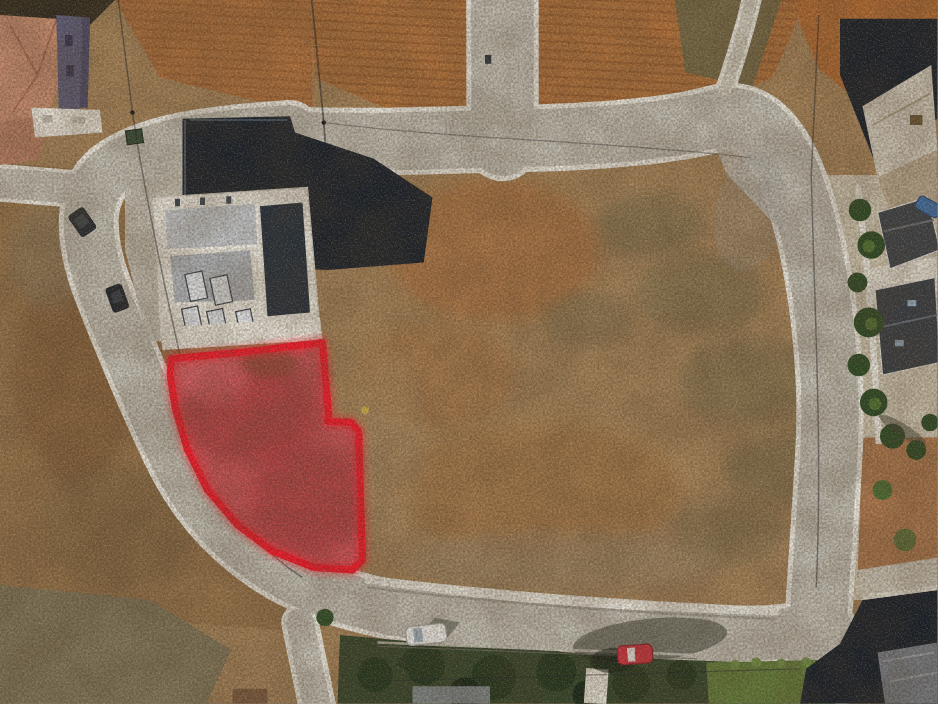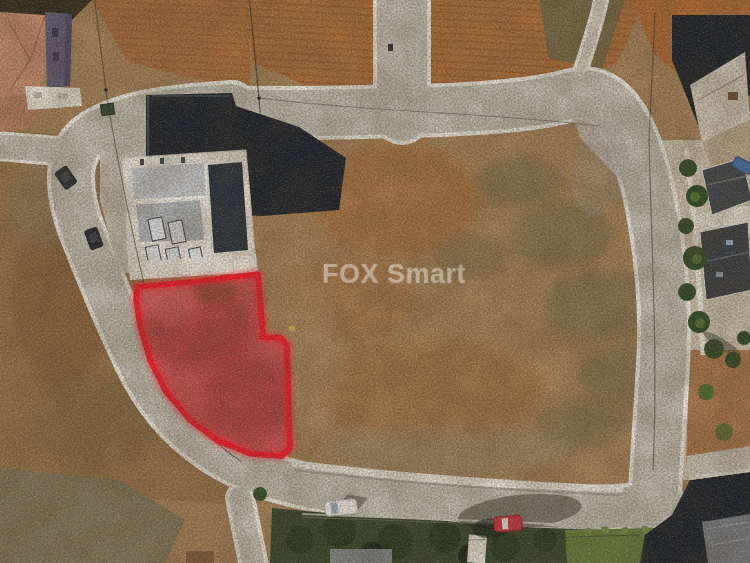--- a/index.html
+++ b/index.html
@@ -287,15 +287,14 @@
   <circle cx="292" cy="328" r="3" fill="#d8b84a"></circle>
 
   <g>
     <rect x="0" y="0" width="750" height="563" filter="url(#mottle)" opacity=".22"></rect>
     <rect x="0" y="0" width="750" height="563" filter="url(#speckDark)" opacity=".28"></rect>
     <rect x="0" y="0" width="750" height="563" filter="url(#speckLight)" opacity=".16"></rect>
   </g>
 </svg>
 
 <div id="watermark">
-  <div>FOX Smart</div>
 </div>
 </div>
 
 </body></html>

